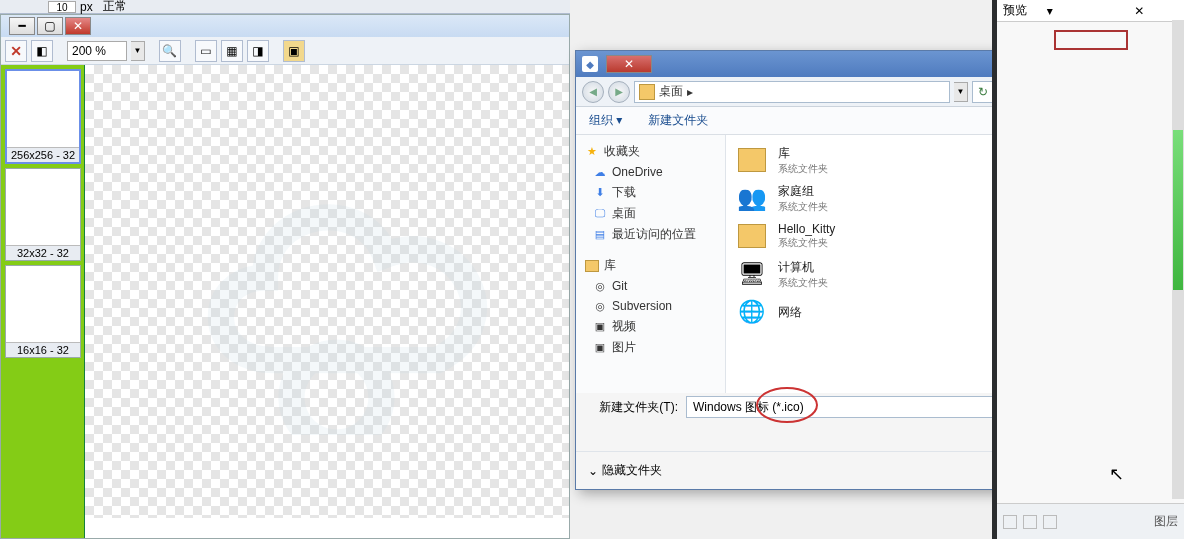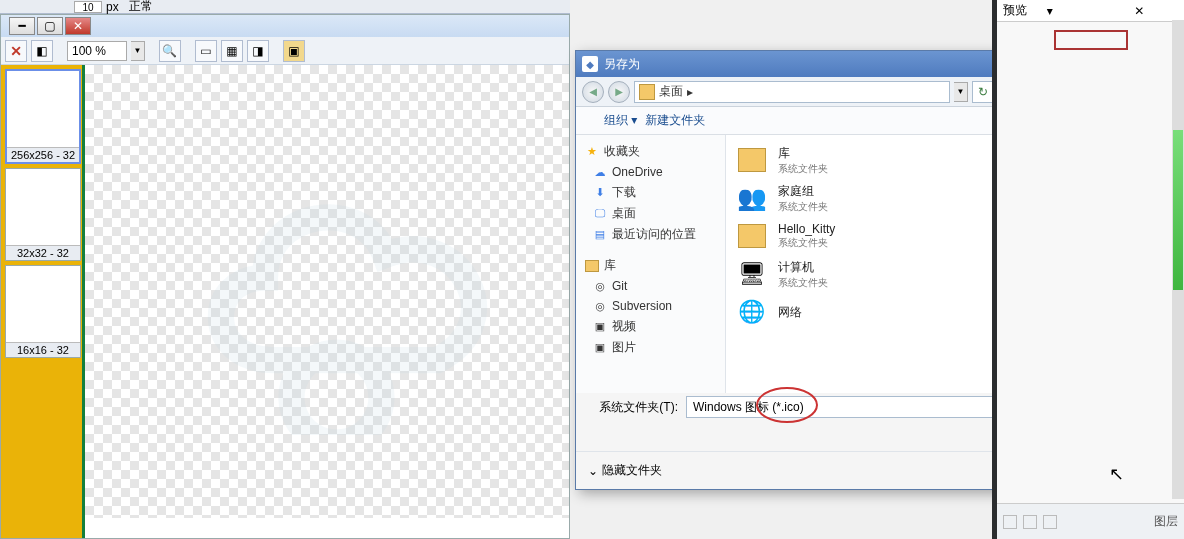--- a/index.html
+++ b/index.html
@@ -10,49 +10,49 @@
 .editor-title { background: linear-gradient(#dbe8f7,#c8dbf2); height: 22px; display: flex; align-items: center; padding-left: 6px; position: relative; }
 .editor-title span { flex: 1; }
 .winbtns { display: flex; }
 .winbtn { width: 26px; height: 18px; border: 1px solid #888; margin-left: 2px; background: linear-gradient(#f6f6f6,#ddd); display: flex; align-items: center; justify-content: center; }
 .winbtn.close { background: linear-gradient(#e58887,#c0392b); color:#fff; }
 .toolbar { background: #eef2f7; border-bottom: 1px solid #cbd6e2; height: 28px; display: flex; align-items: center; gap: 4px; padding: 0 4px; }
 .tbtn { width: 22px; height: 22px; border: 1px solid #b0bcd0; background:#f7f9fc; display:flex;align-items:center;justify-content:center; }
 .tbtn.red { color:#c0392b; font-weight: bold; font-size:14px; }
 .zoombox { width: 60px; height: 20px; border:1px solid #aaa; background:#fff; padding:0 4px; display:flex;align-items:center;}
 .dropar { width:14px; height:20px; border:1px solid #aaa; border-left:none; background:#e8e8e8;display:flex;align-items:center;justify-content:center;font-size:8px;}
-.sizepanel { position:absolute; left:0; top:50px; width:84px; bottom:0; background:#eab308; border-right:3px solid #15803d; overflow:hidden;}
+.sizepanel { position:absolute; left:0; top:50px; width:84px; bottom:0; background:#84cc16; border-right:1px solid #15803d; overflow:hidden;}
 .sizecell { width:76px; margin:4px; background:#fff; border:1px solid #9aa; text-align:center; }
 .sizecell.sel { border:2px solid #6b8fe8; }
 .sizeprev { height:76px; background:#fff; position:relative;}
 .sizelbl { background:#e8ecf2; border-top:1px solid #bbb; font-size:11px; padding:1px 0;}
 .canvas { position:absolute; left:84px; top:50px; right:0; bottom:20px; background:#fff;
   background-image: linear-gradient(45deg,#e5e5e5 25%,transparent 25%,transparent 75%,#e5e5e5 75%),
                     linear-gradient(45deg,#e5e5e5 25%,transparent 25%,transparent 75%,#e5e5e5 75%);
   background-size: 18px 18px; background-position: 0 0, 9px 9px; }
 .cloud { position:absolute; left:80px; top:70px; width:380px; height:300px; opacity:.15; }
 
 
-.topstrip {position:absolute;left:0;top:0;height:14px;width:570px;background:#e8ecf2;border-bottom:1px solid #b0bcd0;display:flex;align-items:center;gap:4px;padding-left:74px;}
+.topstrip {position:absolute;left:0;top:0;height:14px;width:570px;background:#e8ecf2;border-bottom:1px solid #b0bcd0;display:flex;align-items:center;gap:4px;padding-left:48px;}
 .topstrip .num {width:28px;height:12px;background:#fff;border:1px solid #aaa;font-size:10px;text-align:center;}
 
 
 .dialog { position:absolute; left:575px; top:50px; width:600px; height:440px; background:#f5f5f5; border:1px solid #5a7aa8; box-shadow: 4px 4px 12px rgba(0,0,0,.3);}
 .dlgtitle { background: linear-gradient(#6b95d1,#4f7bbf); height:26px; color:#fff; display:flex; align-items:center; padding:0 6px;}
 .dlgtitle .ico { width:16px; height:16px; background:#fff;border-radius:2px;margin-right:6px;display:flex;align-items:center;justify-content:center;color:#4f7bbf;font-size:10px;}
 .dlgtitle span[data-bind] { flex:1; font-weight:normal; }
 .dlgtitle .winbtn.close { width:46px; background:linear-gradient(#d86f6d,#b93a2e);}
 .navrow { height:30px; background:#eef2f7; border-bottom:1px solid #cbd3dc; display:flex; align-items:center; padding:0 6px; gap:4px;}
 .navcircle { width:22px; height:22px; border-radius:50%; background:radial-gradient(#f8f8f8,#cfd8e2); border:1px solid #a5b0bd;display:flex;align-items:center;justify-content:center;font-size:10px;color:#7a8;}
 .breadcrumb { flex:1; height:22px; background:#fff; border:1px solid #aabccf; display:flex; align-items:center; padding:0 4px; gap:4px;}
 .breadcrumb .folder-ico { width:16px;height:16px;background:#f4c869;border:1px solid #be9840;}
 .breadcrumb span { color:#333; }
 .refresh {width:22px;height:22px;border:1px solid #aabccf;background:#fff;display:flex;align-items:center;justify-content:center;color:#3a7b3f;font-size:12px;}
 .searchbox { width:170px; height:22px; background:#fff; border:1px solid #aabccf; display:flex;align-items:center;padding:0 4px;color:#888;}
-.orgrow { height:28px; border-bottom:1px solid #dadfe5; display:flex;align-items:center;padding:0 28px; gap:8px; background:#fafbfd;}
+.orgrow { height:28px; border-bottom:1px solid #dadfe5; display:flex;align-items:center;padding:0 13px; gap:26px; background:#fafbfd;}
 .orgrow a { color:#1a4d8f; cursor:default; }
 .orgrow .spacer{flex:1;}
 .help {width:18px;height:18px;border-radius:50%;background:radial-gradient(#dbeeff,#79b4ee);border:1px solid #4f91d3;color:#fff;display:flex;align-items:center;justify-content:center;font-size:11px;}
 .viewbtn{display:flex;align-items:center;gap:2px;border:1px solid #c0c8d2;padding:1px 4px;background:#f4f6f9;}
 .dlgbody { display:flex; height:258px; }
 .tree { width:150px; border-right:1px solid #dfe4ea; padding:6px 4px; background:#fafbfc;}
 .tnode { display:flex; align-items:center; gap:4px; padding:2px 0 2px 12px; color:#333;}
 .tnode.hdr { padding-left:4px; color:#333; }
 .tnode .tico { width:16px; height:16px; display:flex;align-items:center;justify-content:center;font-size:11px;}
 .star{color:#f6b20e;}
@@ -103,21 +103,21 @@
       <div class="winbtn">━</div>
       <div class="winbtn">▢</div>
       <div class="winbtn close">✕</div>
     </div>
   </div>
   <div class="toolbar">
     <div class="tbtn red">✕</div>
     <div class="tbtn">◧</div>
     <div style="width:6px"></div>
     <div class="zoombox">
-        <span data-bind="editor.zoom">100 %</span>
+        <span data-bind="editor.zoom">200 %</span>
       </div>
     <div class="dropar">▼</div>
     <div style="width:6px"></div>
     <div class="tbtn">🔍</div>
     <div style="width:6px"></div>
     <div class="tbtn">▭</div>
     <div class="tbtn">▦</div>
     <div class="tbtn">◨</div>
     <div style="width:6px"></div>
     <div class="tbtn" style="background:#f2d88c;">▣</div>
@@ -142,21 +142,20 @@
     <svg class="cloud" viewBox="0 0 100 80">
       <path d="M28 60 C10 60 10 38 26 38 C26 20 52 16 58 32 C78 24 92 50 72 60 Z
                M45 58 a12 12 0 1 0 0.1 0" fill="none" stroke="#b9d3e0" stroke-width="7"></path>
     </svg>
   </div>
 </div>
 
 <div class="dialog">
   <div class="dlgtitle">
     <div class="ico">◆</div>
-    <span data-bind="dialog.title">另存为</span>
     <div class="winbtn close">✕</div>
   </div>
   <div class="navrow">
     <div class="navcircle">◀</div>
     <div class="navcircle">▶</div>
     <div class="breadcrumb">
       <div class="folder-ico"></div>
       <span data-bind="dialog.breadcrumb">桌面</span>
       <span>▸</span>
     </div>
@@ -259,21 +258,21 @@
         <div class="itemtxt">
             <div class="t1" data-bind="dialog.items.4.name">网络</div>
             <div class="t2" data-bind="dialog.items.4.sub"></div>
           </div>
       </div>
     </div>
     <div class="scrolly"></div>
   </div>
 
   <div class="formrow" style="position:relative;">
-    <label data-bind="dialog.filetype_label">系统文件夹(T):</label>
+    <label data-bind="dialog.filetype_label">新建文件夹(T):</label>
     <div class="field">
       <span data-bind="dialog.filetype_value">Windows 图标 (*.ico)</span>
       <div class="drop">▼</div>
     </div>
     <div class="circleann" style="left:180px;top:-6px;"></div>
   </div>
 
   <div class="dlgfoot">
     <div class="hide">
       <span>⌄</span>

